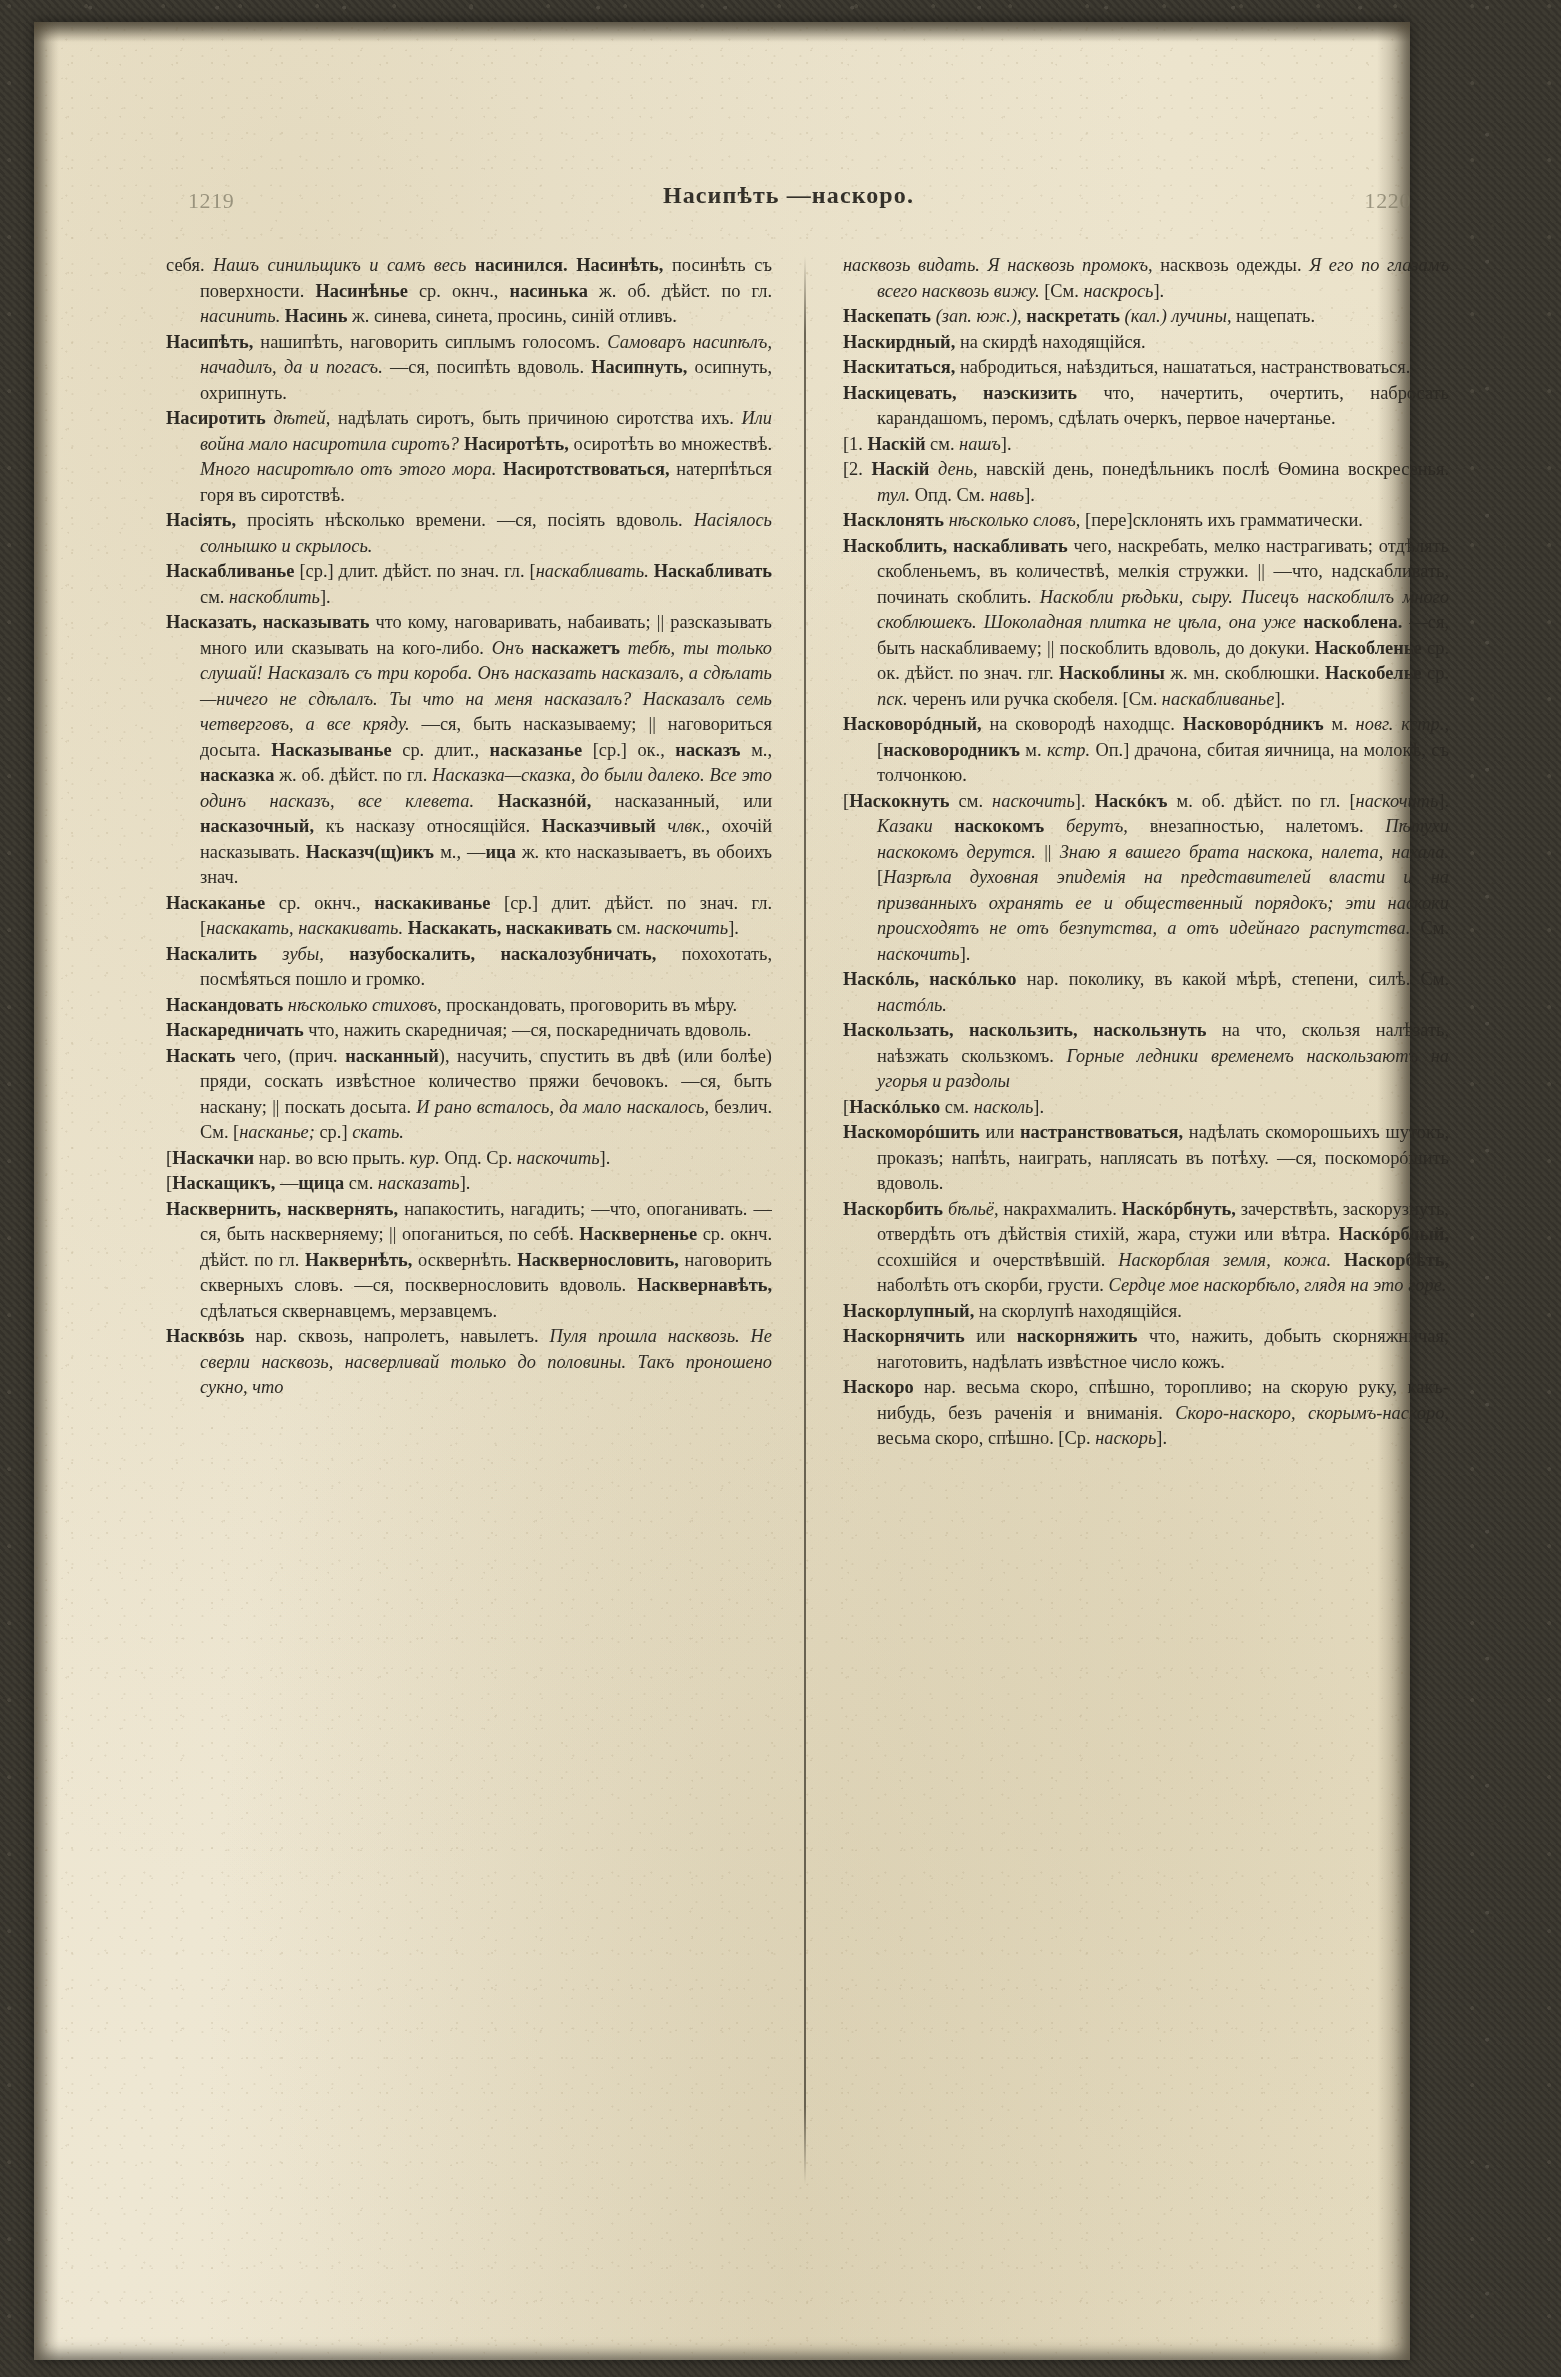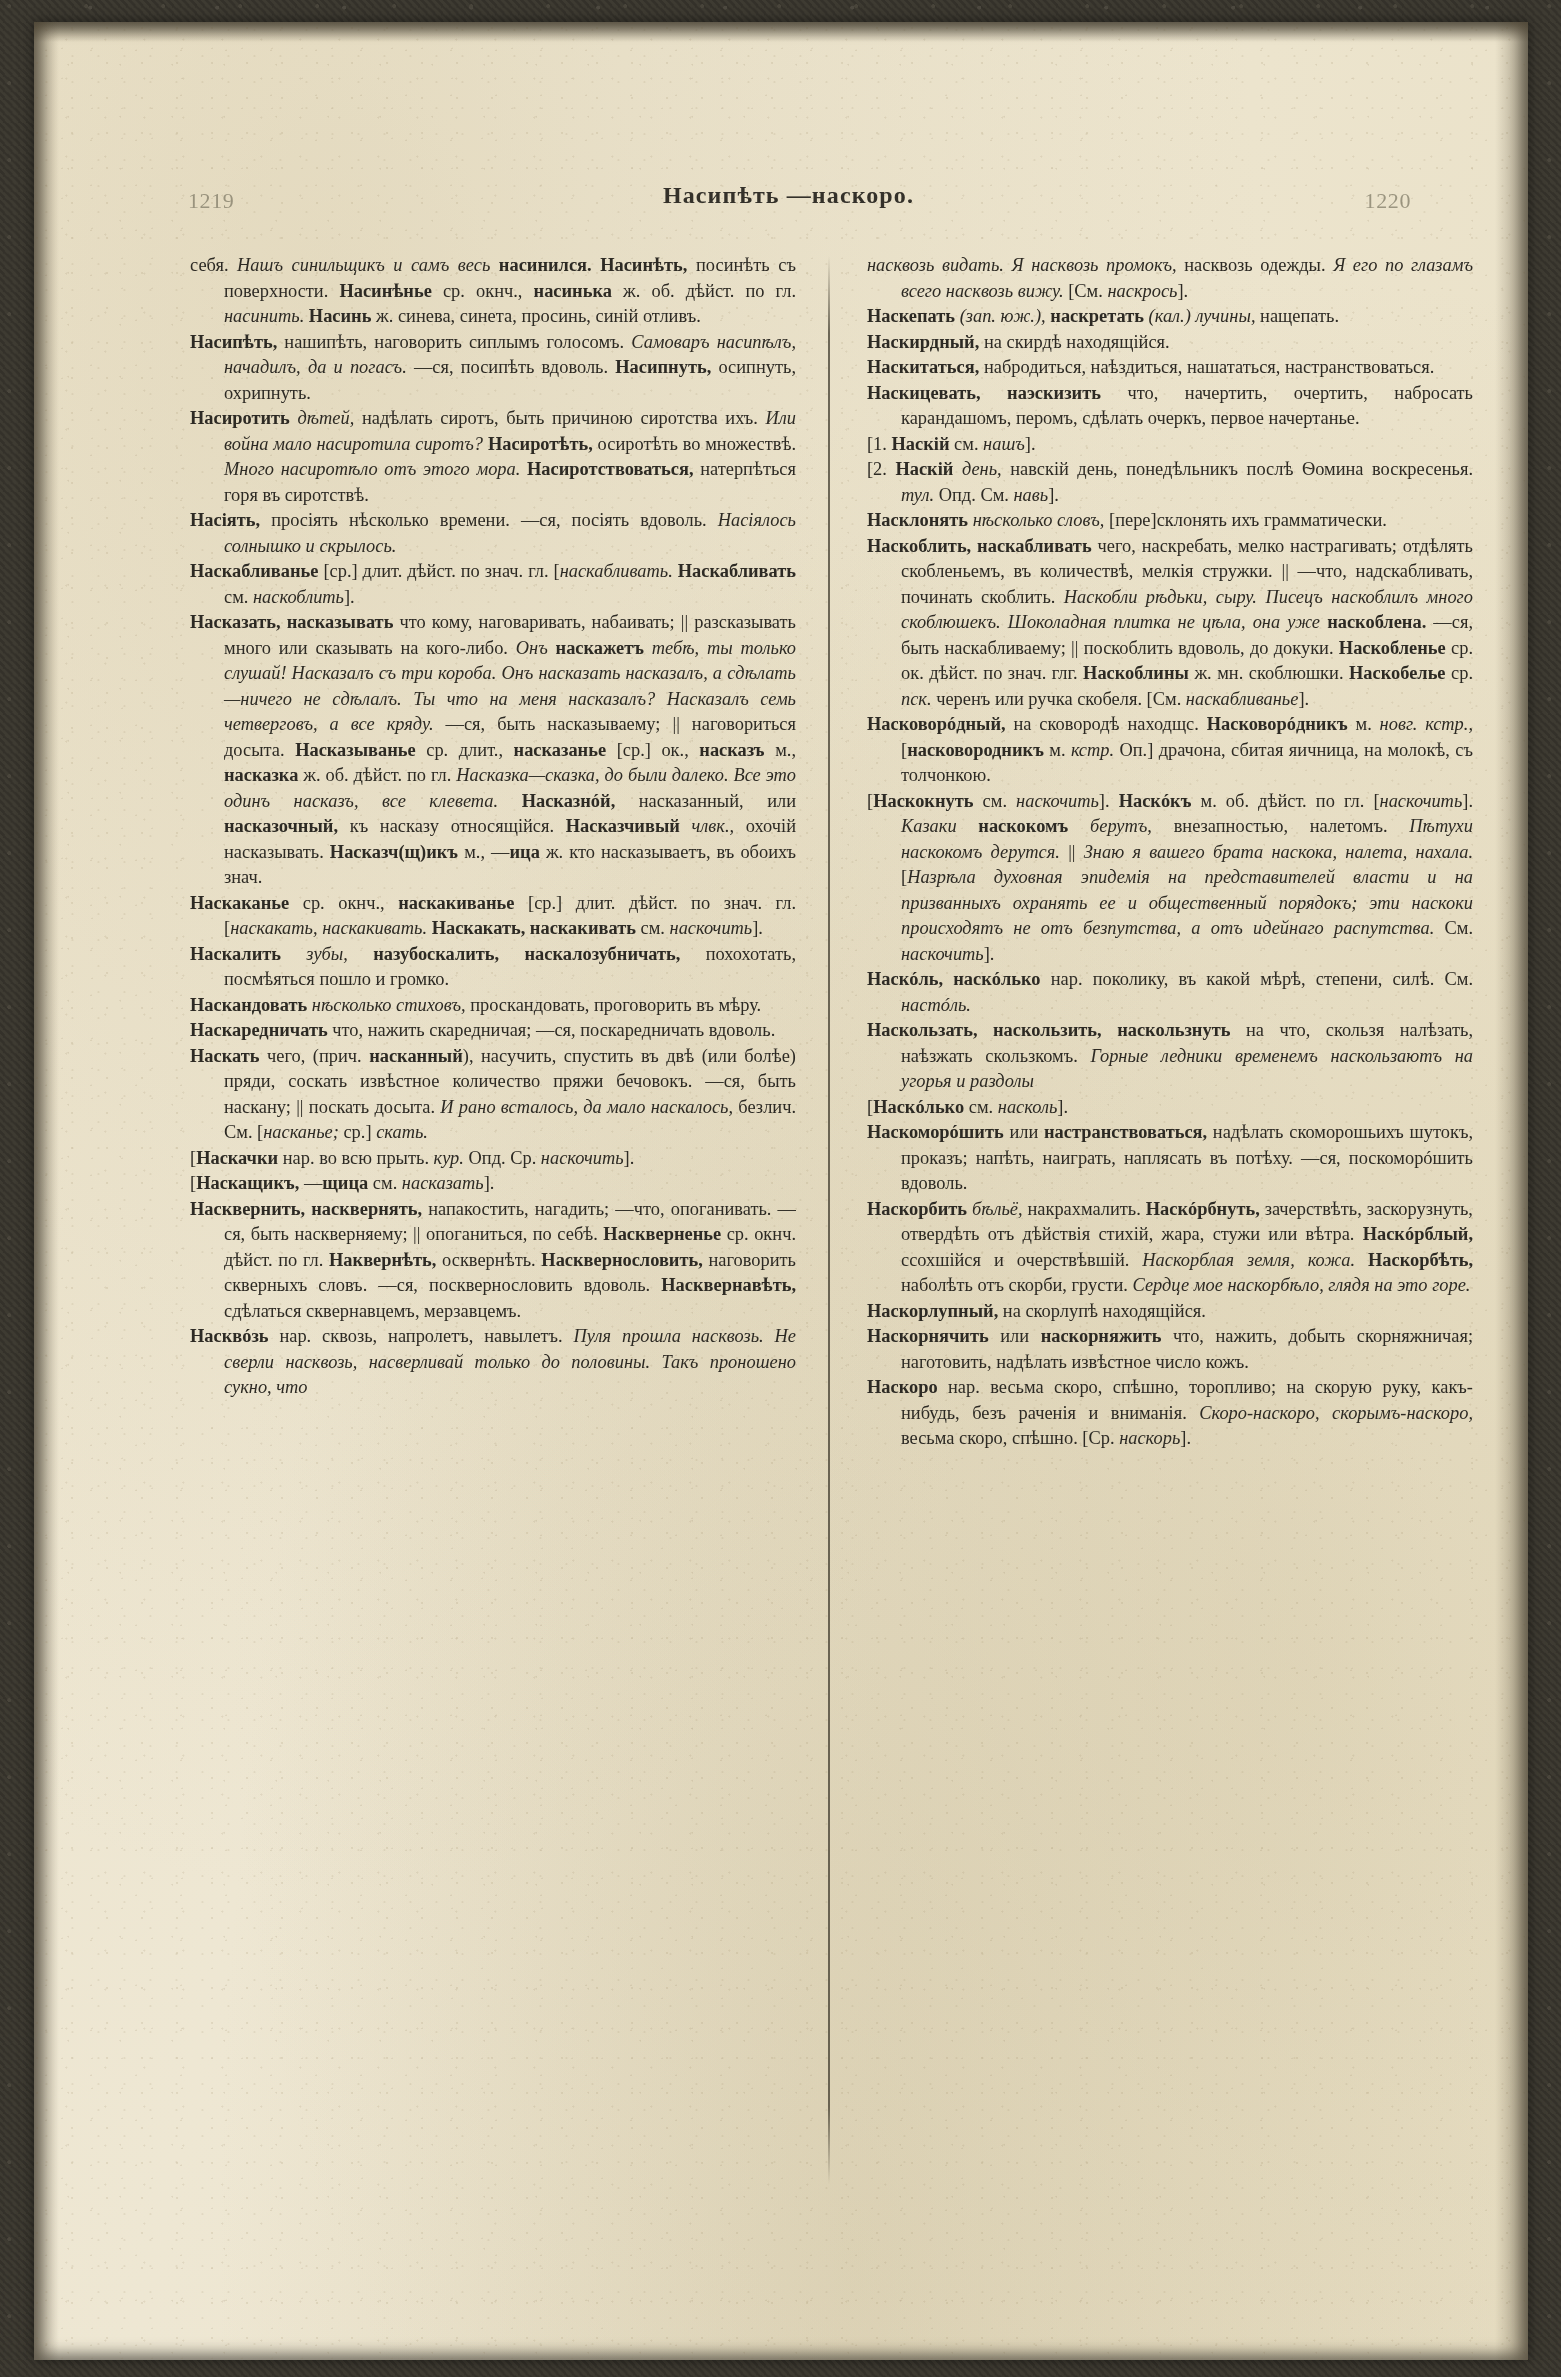--- a/index.html
+++ b/index.html
@@ -23,21 +23,21 @@
       repeating-linear-gradient(48deg, #3e3b32 0 2.8px, #34312a 2.8px 5.5px),
       repeating-linear-gradient(-44deg, rgba(90,85,70,.35) 0 3.3px, rgba(30,28,24,.35) 3.3px 6.6px),
       #3a372f;
     background-size: 77px 77px, 105px 105px, 127px 127px, 94px 94px, 7.7px 7.7px, 8.8px 8.8px, 100% 100%;
   }
 
   
   #page-sheet {
     position: absolute;
     left: 34px; top: 22px;
-    width: 1494px; height: 2338px;
+    width: 1376px; height: 2338px;
     background:
       radial-gradient(ellipse at 20% 12%, rgba(205,190,150,.30), transparent 55%),
       radial-gradient(ellipse at 85% 70%, rgba(198,184,146,.28), transparent 60%),
       radial-gradient(ellipse at 55% 96%, rgba(190,176,138,.30), transparent 55%),
       linear-gradient(102deg, #ede5cf 0%, #eee7d3 30%, #ece4cd 62%, #e9e0c6 100%);
     box-shadow: 0 0 14.3px 6.6px rgba(25,23,19,.55) inset, 0 0 12px rgba(0,0,0,.5);
   }
   #page-grain {
     position: absolute; inset: 0;
     opacity: .30;
@@ -87,21 +87,21 @@
     font-size: 24px;
     font-weight: bold;
     letter-spacing: 1.1px;
     color: #34312a;
   }
 
   
   #columns {
     position: absolute;
     left: 132px; top: 231px;
-    width: 1283px; height: 1994px; margin-left: 24px;
+    width: 1283px; height: 1994px;
   }
   .column {
     position: absolute; top: 0;
     width: 606px; height: 100%;
     font-size: 18.4px;
     line-height: 25.5px;
     color: #2d2a24;
     text-align: justify;
     text-justify: inter-word;
     hyphens: manual;

